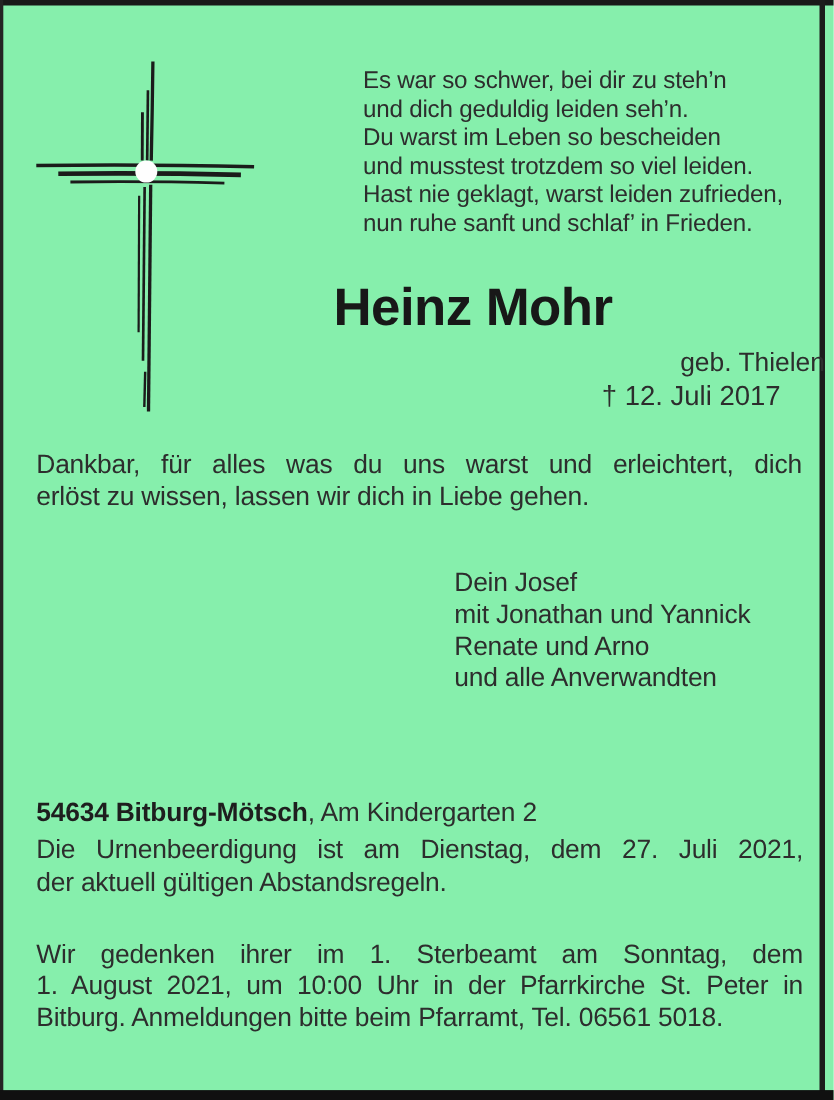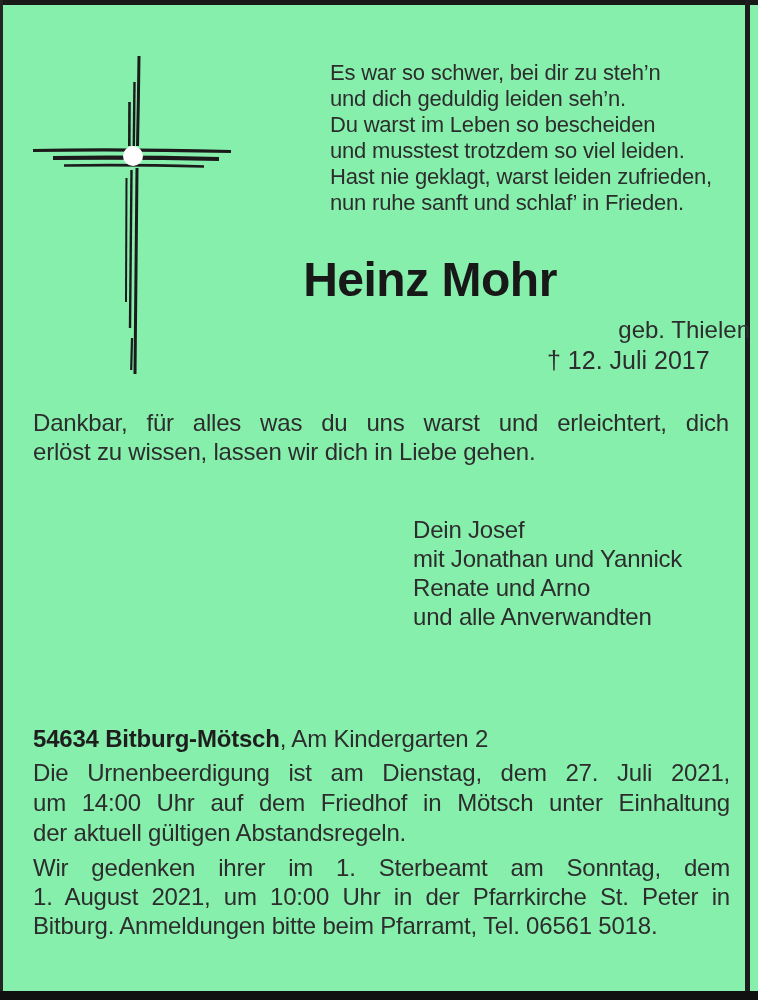--- a/index.html
+++ b/index.html
@@ -120,21 +120,20 @@
     <div>Renate und Arno</div>
     <div>und alle Anverwandten</div>
   </div>
 
   <div class="address">
     <span class="bold">54634 Bitburg-Mötsch</span><span>, Am Kindergarten 2</span>
   </div>
 
   <div class="burial">
     <div class="just">Die Urnenbeerdigung ist am Dienstag, dem 27. Juli 2021,</div>
-    <div class="just">um 14:00 Uhr auf dem Friedhof in Mötsch unter Einhaltung</div>
     <div>der aktuell gültigen Abstandsregeln.</div>
   </div>
 
   <div class="memorial">
     <div class="just">Wir gedenken ihrer im 1. Sterbeamt am Sonntag, dem</div>
     <div class="just">1. August 2021, um 10:00 Uhr in der Pfarrkirche St. Peter in</div>
     <div>Bitburg. Anmeldungen bitte beim Pfarramt, Tel. 06561 5018.</div>
   </div>
 
 </div>

